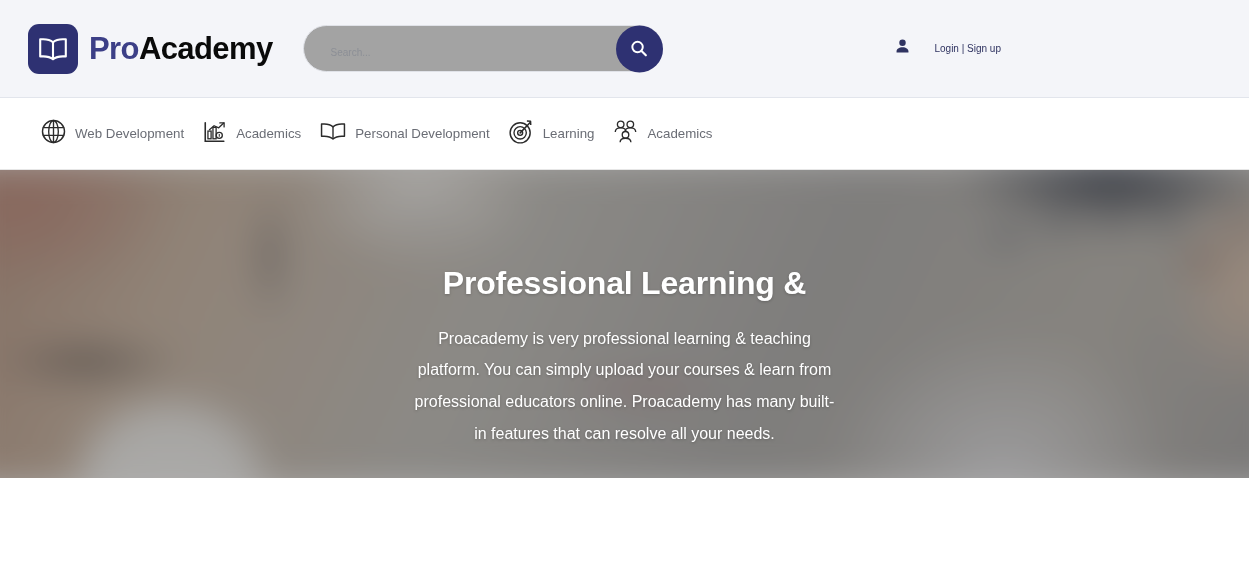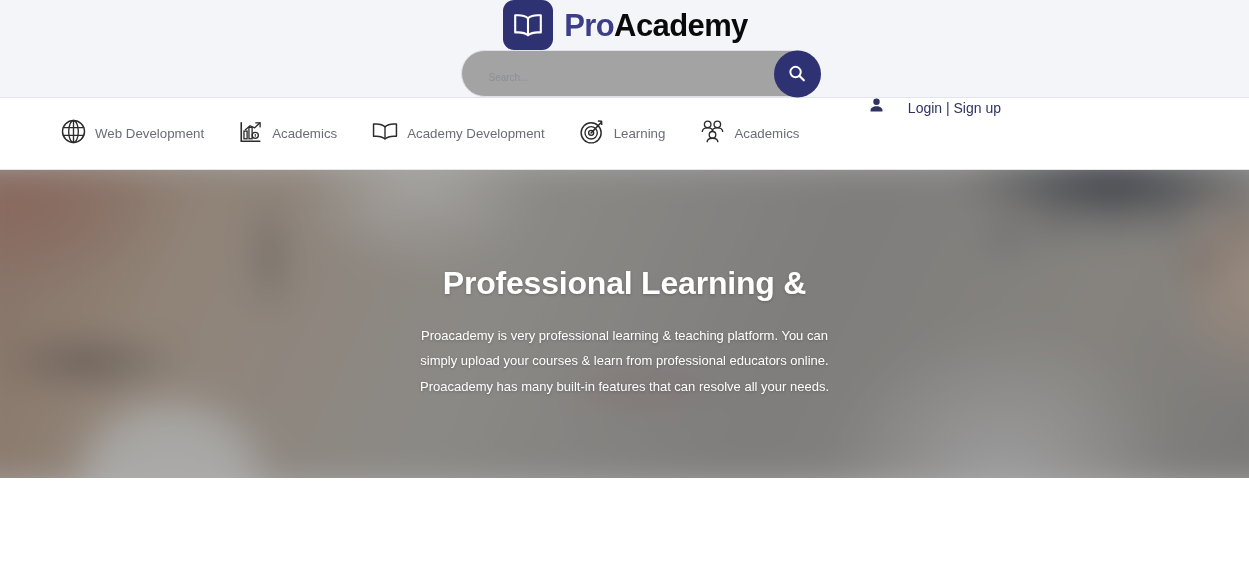--- a/index.html
+++ b/index.html
@@ -15,21 +15,20 @@
 
   
   .header {
     height: 98px;
     background: #f4f5f9;
     border-bottom: 1px solid #e2e5ec;
     display: flex;
     align-items: center;
     padding: 0 26px 0 28px;
     position: relative;
-    flex-direction: column;
   }
 
   .brand {
     display: flex;
     align-items: center;
     gap: 11px;
     cursor: pointer;
     flex: 0 0 auto;
   }
   .brand-mark {
@@ -85,35 +84,35 @@
 
   .account {
     margin-left: auto;
     display: flex;
     align-items: center;
     gap: 7px;
     cursor: pointer;
     padding-right: 222px;
   }
   .account-label {
-    font-size: 14px;
+    font-size: 10px;
     color: #2f3361;
     white-space: nowrap;
     margin-left: 16px;
   }
 
   
   .catnav {
     height: 72px;
     background: #ffffff;
     border-bottom: 1px solid #e6e6e6;
     display: flex;
     align-items: center;
-    padding-left: 60px;
-    gap: 16px;
+    padding-left: 40px;
+    gap: 0px;
     overflow: hidden;
   }
   .cat {
     display: flex;
     align-items: center;
     gap: 8px;
     cursor: pointer;
     padding-right: 18px;
     flex: 0 0 auto;
   }
@@ -188,21 +187,21 @@
     color: #ffffff;
     text-align: center;
     line-height: 1.08;
     letter-spacing: -0.2px;
     max-width: 440px;
     text-shadow: 0 1px 3px rgba(0,0,0,0.22);
   }
   .hero-sub {
     margin-top: 22px;
     width: 420px;
-    font-size: 13px;
+    font-size: 16px;
     color: #ffffff;
     text-align: center;
     line-height: 1.98;
     text-shadow: 0 1px 3px rgba(0,0,0,0.25);
   }
   .hero-actions {
     margin-top: 25px;
     display: flex;
     gap: 26px;
   }
@@ -290,21 +289,21 @@
     <span class="cat-label">Academics</span>
   </div>
 
   <div class="cat">
     <span class="cat-ico">
       <svg width="28" height="24" viewBox="0 0 30 26" fill="none" aria-hidden="true">
         <path d="M15 7.4C12.8 5.4 9.6 4.4 5.6 4.4H2.6v13.2h3c4 0 7.2 1 9.4 3 2.2-2 5.4-3 9.4-3h3V4.4h-3c-4 0-7.2 1-9.4 3z" stroke="#2b2b2b" stroke-width="1.6" stroke-linejoin="round"></path>
         <path d="M15 7.6v13" stroke="#2b2b2b" stroke-width="1.5"></path>
       </svg>
     </span>
-    <span class="cat-label">Academy Development</span>
+    <span class="cat-label">Personal Development</span>
   </div>
 
 
   <div class="cat">
     <span class="cat-ico">
       <svg width="27" height="27" viewBox="0 0 28 28" fill="none" aria-hidden="true">
         <circle cx="12.6" cy="15.4" r="10.4" stroke="#2b2b2b" stroke-width="1.5"></circle>
         <circle cx="12.6" cy="15.4" r="6.4" stroke="#2b2b2b" stroke-width="1.4"></circle>
         <circle cx="12.6" cy="15.4" r="2.6" stroke="#2b2b2b" stroke-width="1.4"></circle>
         <path d="M12.6 15.4L23 4.6" stroke="#2b2b2b" stroke-width="1.6" stroke-linecap="round"></path>

